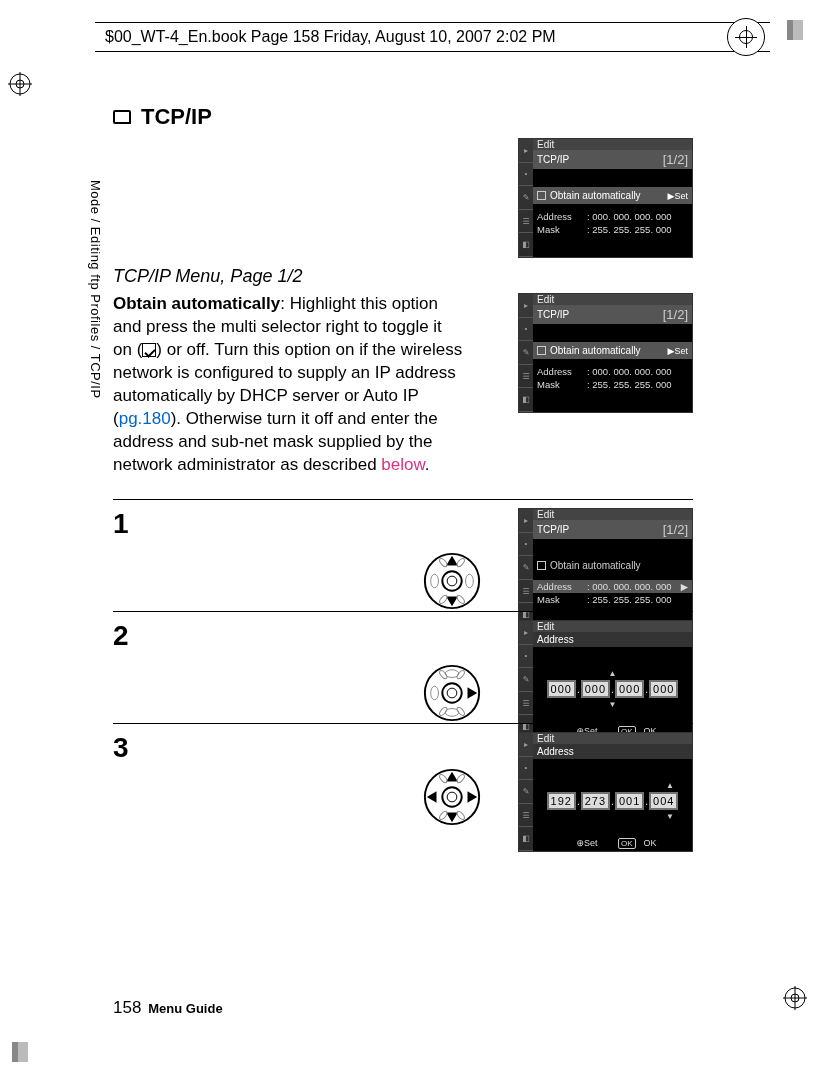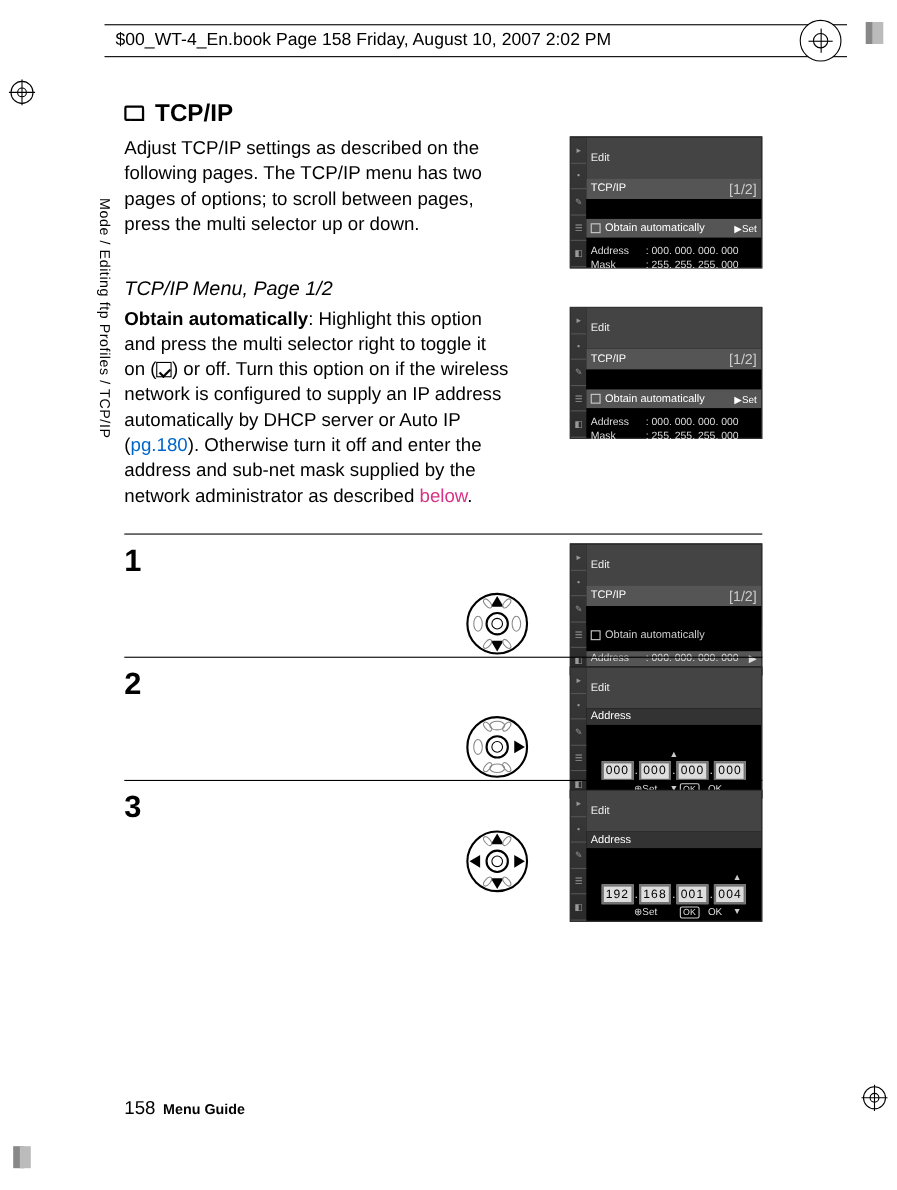--- a/index.html
+++ b/index.html
@@ -42,21 +42,21 @@
   .header-circle::before,
   .header-circle::after {
     content:''; position:absolute; background:#000;
   }
   .header-circle::before { width: 60%; height:1px; }
   .header-circle::after { width:1px; height:60%; }
   .header-circle .inner { width:14px; height:14px; border:1px solid #000; border-radius:50%; }
 
   .page {
     position: absolute;
-    top: 90px; left: 113px; width: 580px;
+    top: 104px; left: 113px; width: 580px;
   }
   .sidebar-label {
     position: absolute;
     top: 180px; left: 88px;
     writing-mode: vertical-rl;
     font-size: 13px;
     letter-spacing: 0.5px;
   }
   .section-title {
     font-size: 22px; font-weight: bold;
@@ -109,21 +109,21 @@
     border: 1px solid #333;
     font-size: 10px; color: #ccc;
   }
   .shot-tabs {
     position:absolute; left:0; top:0; width:14px; height:100%;
     background: linear-gradient(#3a3a3a, #2a2a2a);
     display:flex; flex-direction:column;
   }
   .shot-tabs span{ flex:1; border-bottom:1px solid #555; display:flex;align-items:center;justify-content:center; font-size:8px; color:#999;}
   .shot-body { position:absolute; left:14px; right:0; top:0; bottom:0; }
-  .shot-title { background:#444; color:#eee; padding:13px 4px; font-size:10px; }
+  .shot-title { background:#444; color:#eee; padding:0 4px; font-size:10px; }
   .shot-row { background:#555; color:#fff; padding:2px 4px; font-size:10px; display:flex; justify-content:space-between; align-items:center;}
   .shot-row .page-ind { font-size:13px; color:#ccc;}
   .shot-dark { background:#000; height:18px; }
   .shot-opt { display:flex; align-items:center; gap:4px; padding:3px 4px; font-size:10px; }
   .shot-opt.hl2 { background:#555; color:#fff; justify-content:space-between;}
   .shot-opt .cb { width:9px; height:9px; border:1px solid #ccc; display:inline-block;}
   .shot-opt .set { font-size:9px; }
   .shot-kv { display:flex; padding:1px 4px; font-size:9.5px; color:#ddd; gap:8px;}
   .shot-kv.hl { background:#555; }
   .shot-kv .k { width:42px; }
@@ -184,21 +184,20 @@
 
 <div class="sidebar-label">Mode / Editing ftp Profiles / TCP/IP</div>
 
 <div class="page">
   <div class="section-title">
     <span class="box-icon"></span>
     <span>TCP/IP</span>
   </div>
 
   <div class="rel">
-    <p class="intro">Adjust TCP/IP settings as described on the following pages.  The TCP/IP menu has two pages of options; to scroll between pages, press the multi selector up or down.</p>
     <div class="screenshot intro-shot">
       <div class="shot-tabs">
           <span>▸</span>
           <span>•</span>
           <span>✎</span>
           <span>☰</span>
           <span>◧</span>
         </div>
       <div class="shot-body">
         <div class="shot-title">Edit</div>
@@ -385,21 +384,21 @@
             <span>☰</span>
             <span>◧</span>
           </div>
         <div class="shot-body">
           <div class="shot-title">Edit</div>
           <div class="shot-row" style="background:#333;">
               <span>Address</span>
             </div>
           <div class="shot-addr-edit">
             <span style="color:#ccc;font-size:8px;display:block;margin-bottom:2px;text-align:right;padding-right:18px;">▲</span>
-            <span class="grp">192</span><span class="dot">.</span><span class="grp">168</span><span class="dot">.</span><span class="grp">001</span><span class="dot">.</span><span class="grp">004</span>
+            <span class="grp">192</span><span class="dot">.</span><span class="grp">273</span><span class="dot">.</span><span class="grp">001</span><span class="dot">.</span><span class="grp">004</span>
             <span style="color:#ccc;font-size:8px;display:block;margin-top:2px;text-align:right;padding-right:18px;">▼</span>
           </div>
           <div class="shot-foot"><span>⊕Set</span> <span><span class="ok">OK</span><span>OK</span></span></div>
         </div>
       </div>
     </div>
   </div>
 </div>
 
 <div class="footer">

